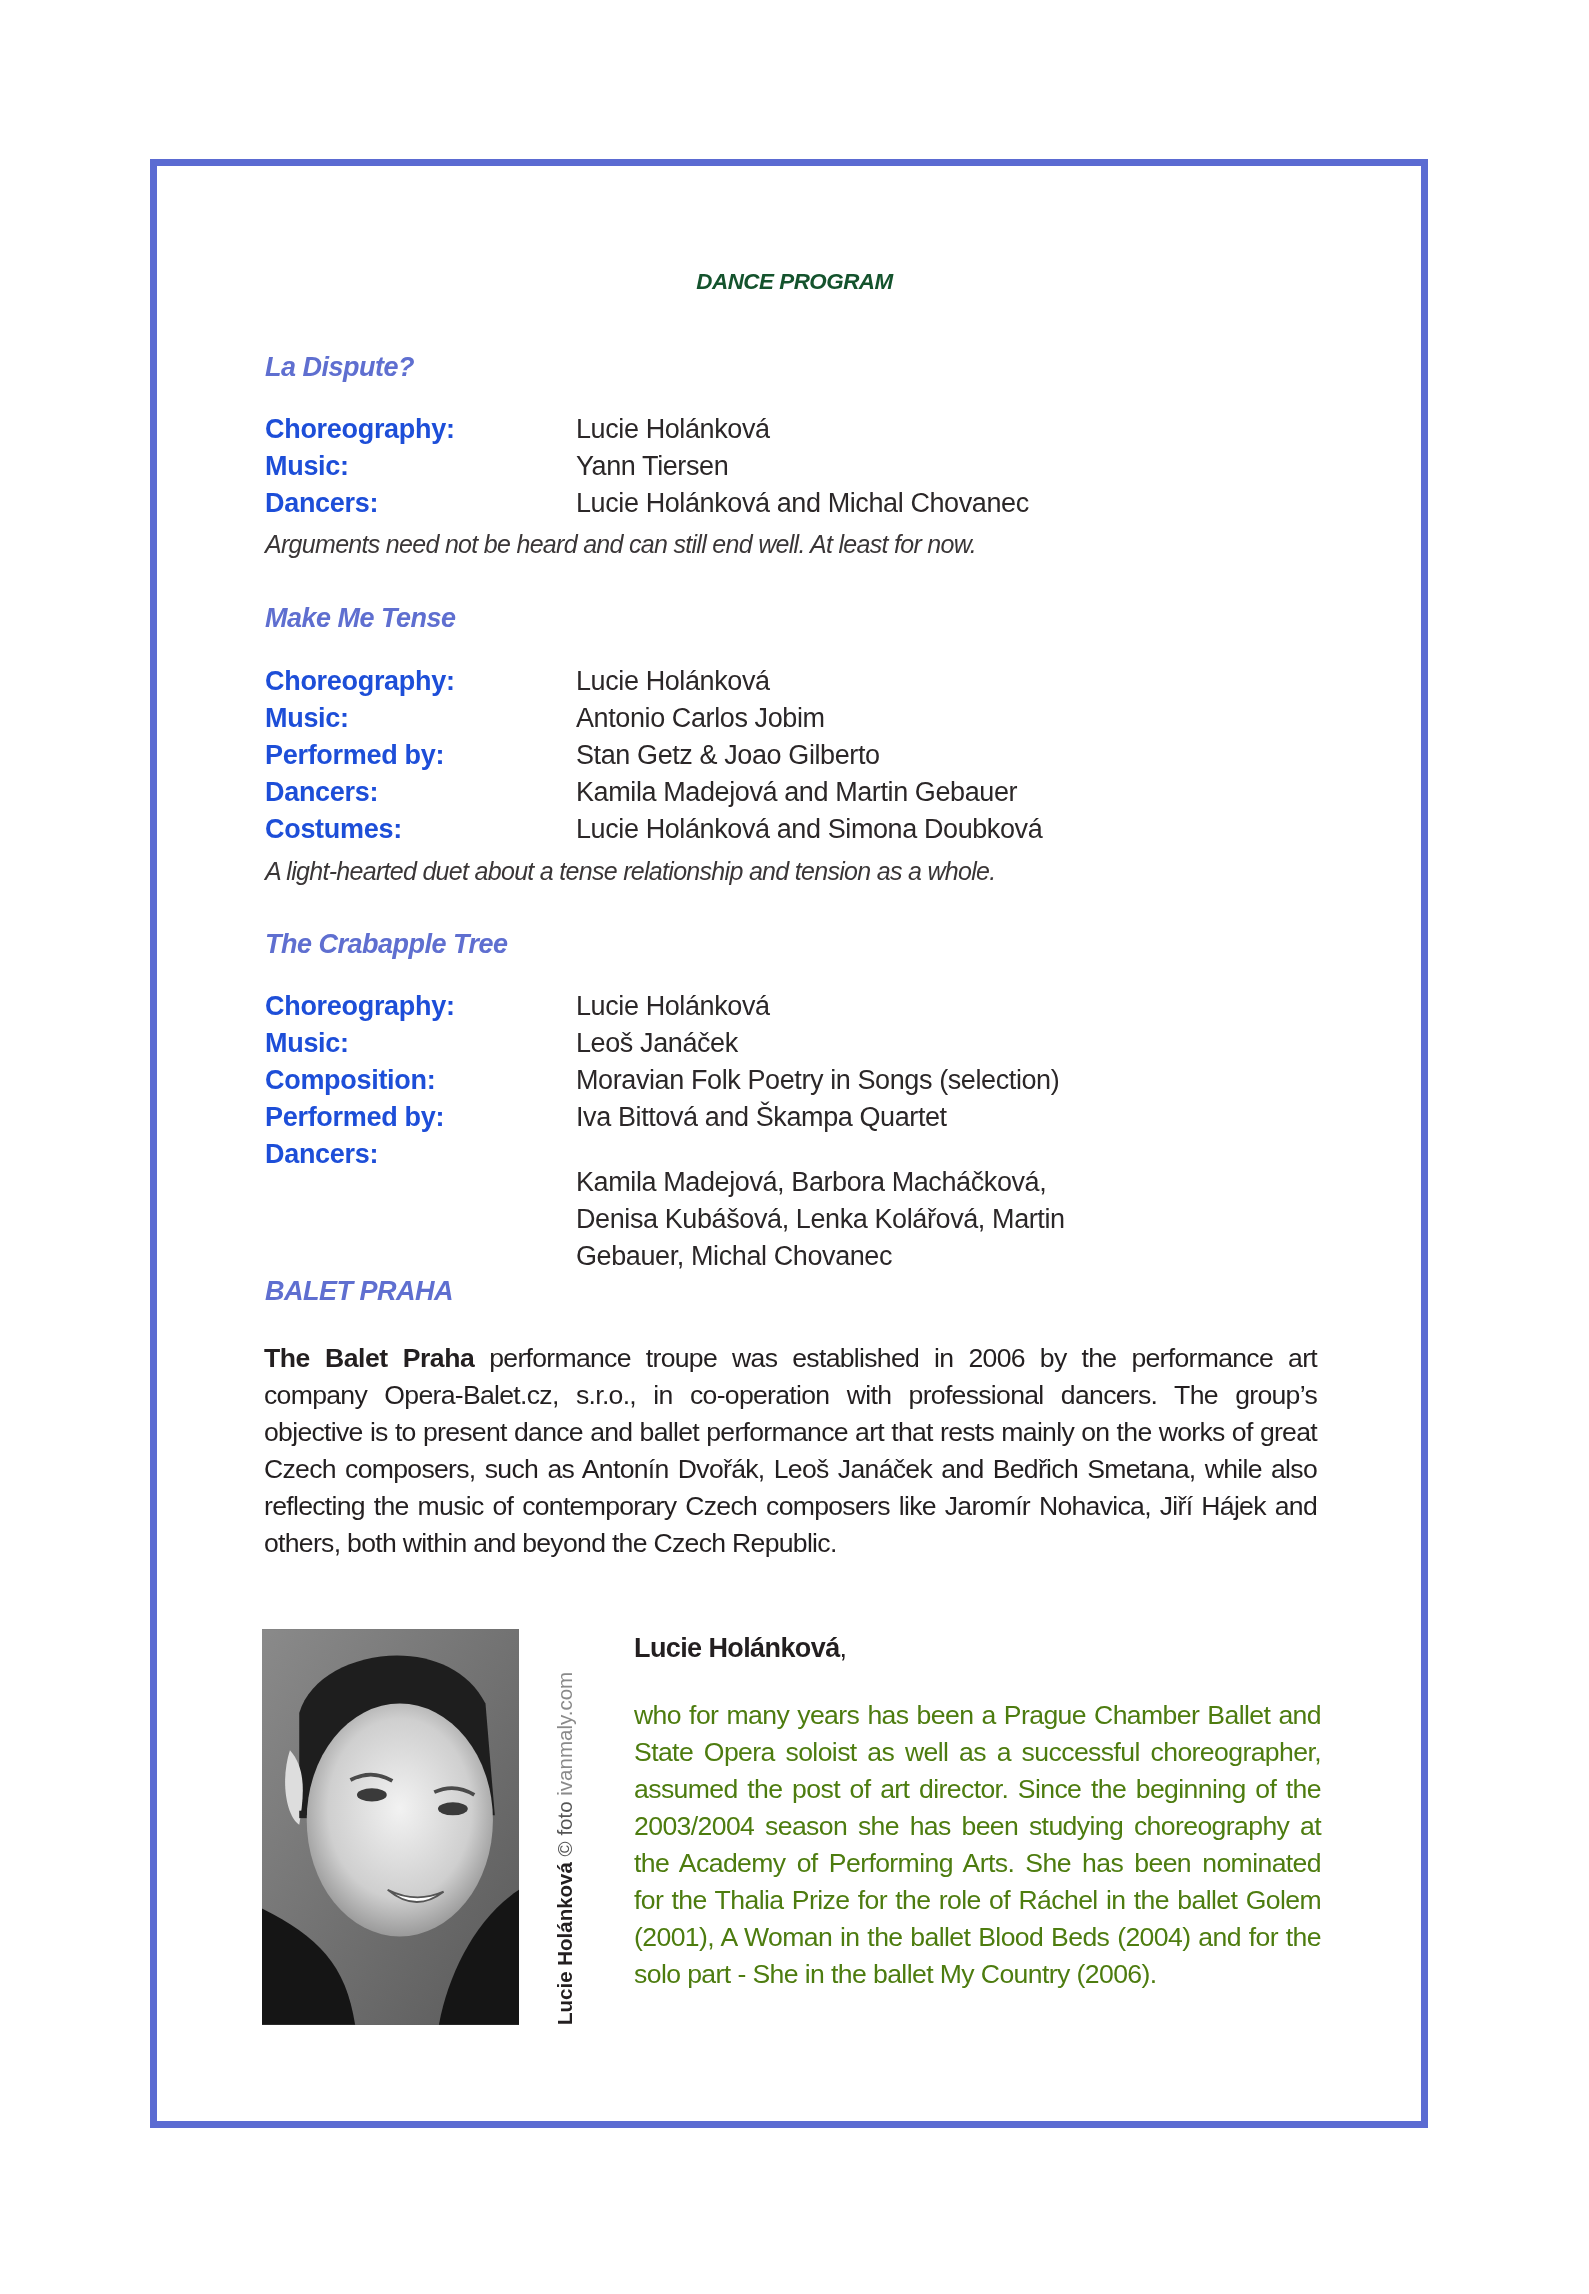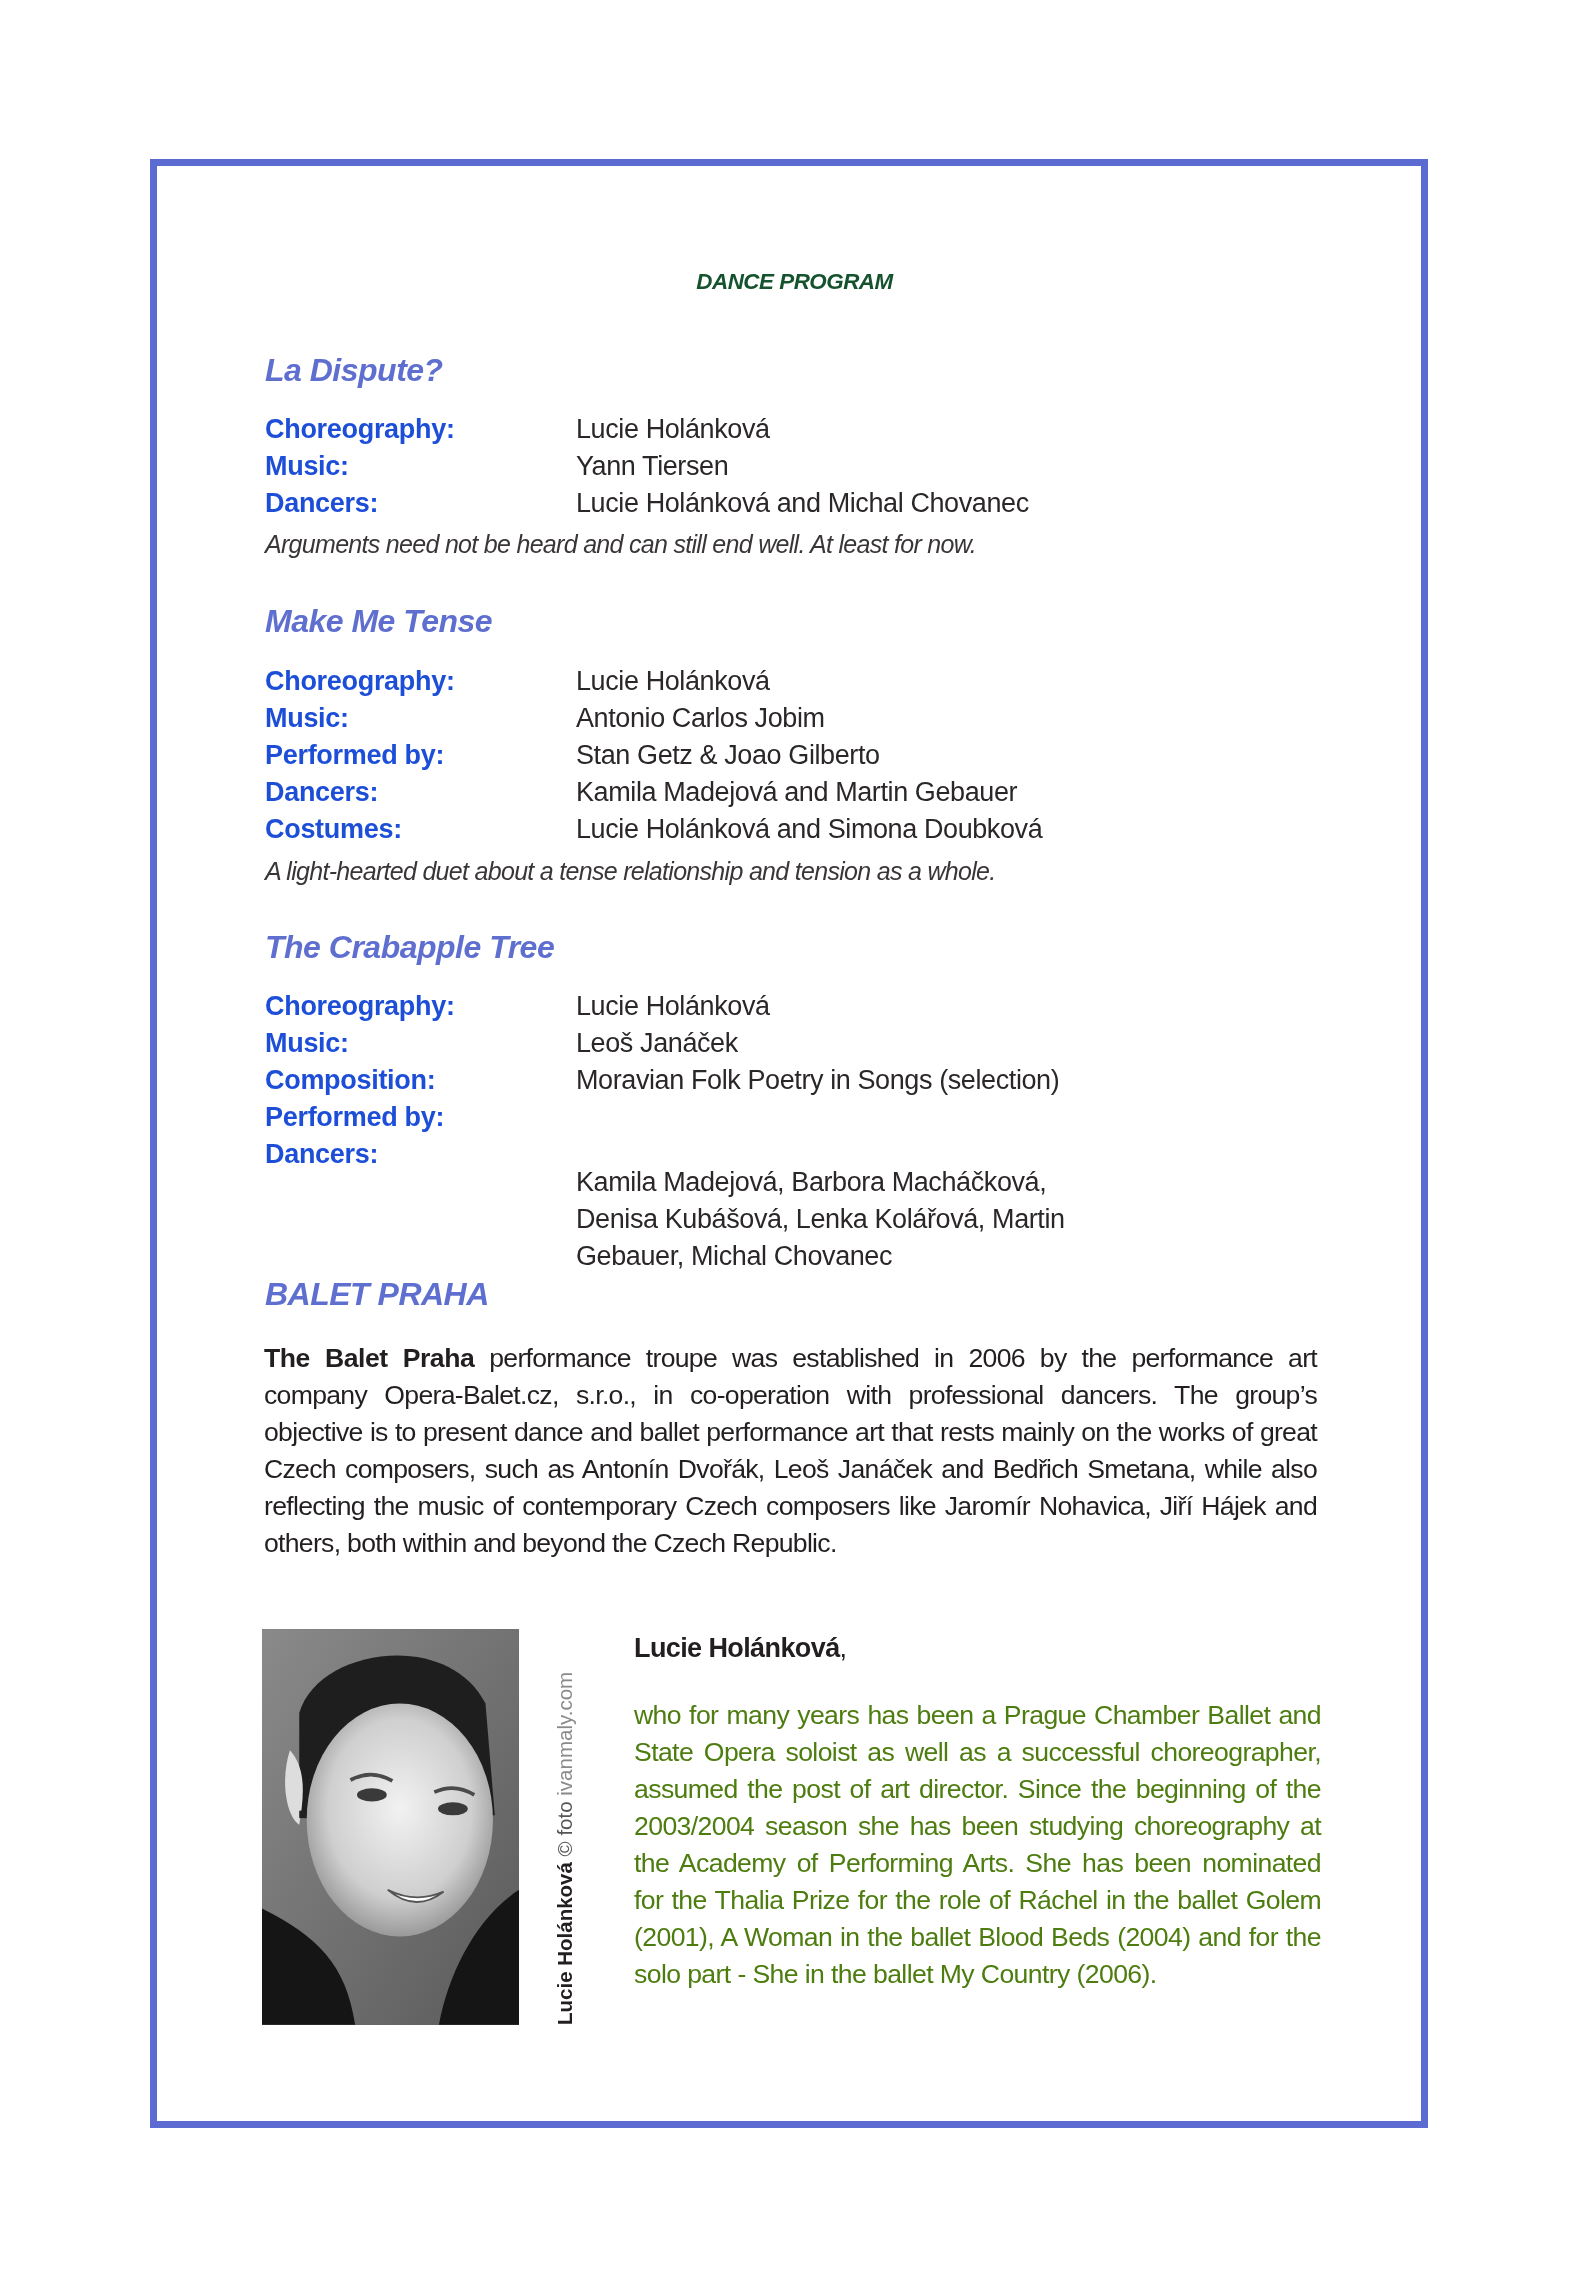--- a/index.html
+++ b/index.html
@@ -4,21 +4,21 @@
 <style>
   html, body { margin: 0; padding: 0; background: #ffffff; }
   body { width: 1589px; height: 2294px; position: relative; overflow: hidden;
          font-family: "Liberation Sans", sans-serif; color: #231f20; }
   .frame { position: absolute; left: 150px; top: 159px; width: 1264px; height: 1955px;
            border: 7.5px solid #5b6bd2; }
   .title { position: absolute; left: 0; width: 1589px; top: 269px; text-align: center;
            font-weight: bold; font-style: italic; font-size: 22.4px; color: #14532d;
            letter-spacing: -0.5px; }
   .heading { position: absolute; left: 265px; font-weight: bold; font-style: italic;
-             font-size: 32px; color: #5f6fd0; letter-spacing: -0.5px; white-space: nowrap; }
+             font-size: 27px; color: #5f6fd0; letter-spacing: -0.5px; white-space: nowrap; }
   .credits { position: absolute; left: 265px; width: 1072px; }
   .row { display: flex; height: 37px; line-height: 37px; font-size: 27px; }
   .row .lbl { width: 311px; font-weight: bold; color: #1d4ed8; letter-spacing: -0.3px; white-space: nowrap; }
   .row .val { flex: 1; color: #2b2728; white-space: nowrap; letter-spacing: -0.4px; }
   .row.multi { height: auto; }
   .row.multi .val { white-space: normal; width: 531px; flex: none; margin-top: 28px; }
   .note { position: absolute; left: 265px; font-style: italic; font-size: 25px;
           color: #3a3637; letter-spacing: -0.7px; white-space: nowrap; }
   .body-text { position: absolute; left: 264px; width: 1053px; font-size: 26.6px; line-height: 37px;
                text-align: justify; color: #231f20; letter-spacing: -0.7px; }
@@ -96,20 +96,21 @@
   <div class="row">
       <span class="lbl">Music:</span>
       <span class="val">Leoš Janáček</span>
     </div>
   <div class="row">
       <span class="lbl">Composition:</span>
       <span class="val">Moravian Folk Poetry in Songs (selection)</span>
     </div>
   <div class="row">
       <span class="lbl">Performed by:</span>
+      <span class="val">Iva Bittová and Škampa Quartet</span>
     </div>
   <div class="row multi">
       <span class="lbl">Dancers:</span>
       <span class="val">Kamila Madejová, Barbora Macháčková, Denisa Kubášová, Lenka Kolářová, Martin Gebauer, Michal Chovanec</span>
     </div>
 </div>
 
 <div class="heading" style="top:1276px">BALET PRAHA</div>
 <div class="body-text" style="top:1340px"><b>The Balet Praha</b><span> performance troupe was established in 2006 by the performance art company Opera-Balet.cz, s.r.o., in co-operation with professional dancers. The group’s objective is to present dance and ballet performance art that rests mainly on the works of great Czech composers, such as Antonín Dvořák, Leoš Janáček and Bedřich Smetana, while also reflecting the music of contemporary Czech composers like Jaromír Nohavica, Jiří Hájek and others, both within and beyond the Czech Republic.</span></div>
 

